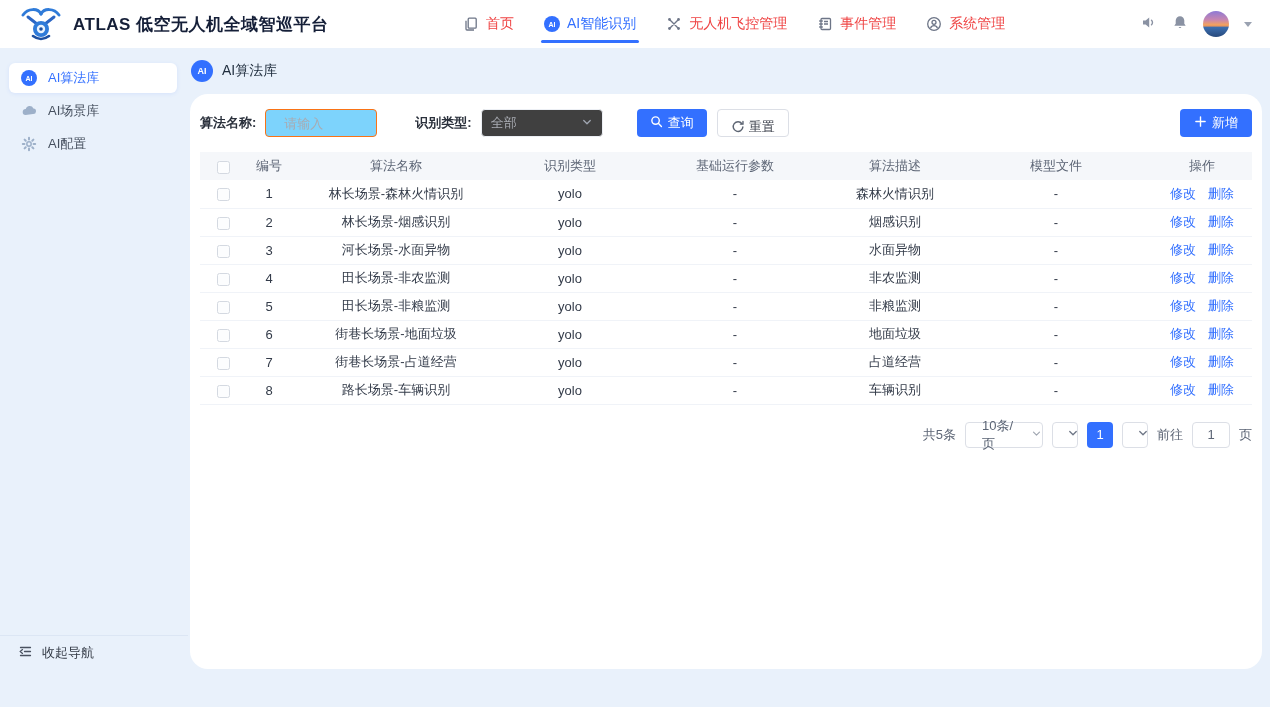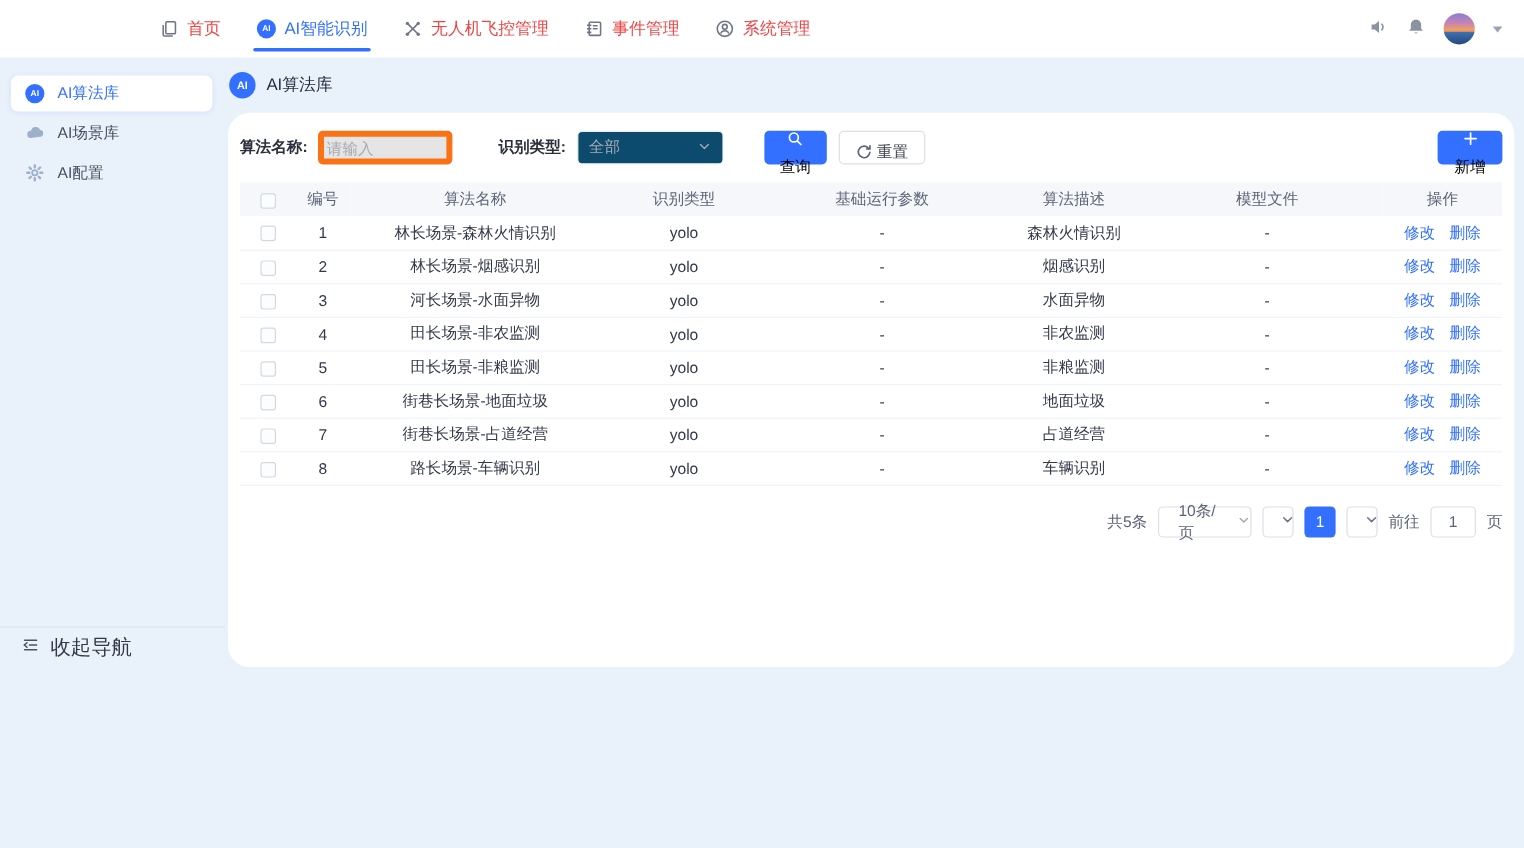--- a/index.html
+++ b/index.html
@@ -14,45 +14,45 @@
   .nav-item { display:flex; align-items:center; gap:7px; font-size:14px; color:#ef4444; padding:0 15px; position:relative; cursor:pointer; white-space:nowrap; }
   .nav-item .nicon { display:flex; }
   .nav-item.active { color:#3370ff; }
   .nav-item.active::after { content:""; position:absolute; left:12px; right:12px; bottom:5px; height:3px; border-radius:2px; background:#3370ff; }
   .header-right { margin-left:auto; display:flex; align-items:center; gap:15px; }
   .avatar { width:26px; height:26px; border-radius:50%;
     background:linear-gradient(180deg,#8d7ad6 0%,#c886b0 34%,#f0a063 52%,#e8955c 58%,#3c6fb0 62%,#27497c 100%); }
   .caret-down { width:0; height:0; border-left:4px solid transparent; border-right:4px solid transparent; border-top:5px solid #9aa2b1; }
 
   
-  .main { display:flex; height:508px; }
+  .main { display:flex; height:621px; }
   .sidebar { width:188px; flex:none; background:#e9f1fb; display:flex; flex-direction:column; padding-top:15px; }
   .side-item { height:30px; margin:0 11px 3px 9px; display:flex; align-items:center; gap:11px; padding:0 12px; border-radius:6px; font-size:13px; color:#46505f; cursor:pointer; }
   .side-item.active { background:#fff; color:#3370ff; box-shadow:0 1px 4px rgba(51,112,255,.10); }
   .side-item .sicon { display:flex; width:16px; justify-content:center; }
   .ai-badge { width:20px; height:20px; border-radius:50%; background:#3370ff; color:#fff; font-size:8px; font-weight:700; display:flex; align-items:center; justify-content:center; flex:none; }
   .ai-badge.sm { width:16px; height:16px; font-size:7px; }
-  .side-footer { margin-top:auto; height:34px; border-top:1px solid #dce6f4; display:flex; align-items:center; gap:9px; padding:0 18px; font-size:17px; color:#333a46; cursor:pointer; }
+  .side-footer { margin-top:auto; height:34px; border-top:1px solid #dce6f4; display:flex; align-items:center; gap:9px; padding:0 18px; font-size:13px; color:#333a46; cursor:pointer; }
 
   .content { flex:1; display:flex; flex-direction:column; background:#e9f1fb; min-width:0; }
   .breadcrumb { height:46px; display:flex; align-items:center; padding-left:3px; flex:none; }
   .breadcrumb .ai-badge { width:22px; height:22px; font-size:9px; }
   .breadcrumb-title { margin-left:9px; font-size:14px; color:#1f2d3d; }
 
   .card { flex:1; margin:0 8px 0 2px; background:#fff; border-radius:18px; padding:12px 10px; display:flex; flex-direction:column; min-height:0; }
 
   
   .filter-bar { display:flex; align-items:center; margin:3px 0 15px; flex:none; }
   .f-label { font-size:13px; font-weight:600; color:#2b313c; white-space:nowrap; }
-  .text-input { width:112px; height:28px; margin-left:9px; background:#e5e5e5; border:5px solid #f97316; border-radius:4px; padding:0 2px; font-size:13px; color:#303133; font-family:inherit; outline:none; }
+  .text-input { width:112px; height:28px; margin-left:9px; background:#7dd3fc; border:1px solid #f97316; border-radius:4px; padding:0 18px; font-size:13px; color:#303133; font-family:inherit; outline:none; }
   .text-input::placeholder { color:#a8abb2; }
   .type-label { margin-left:38px; }
-  .select-box { width:122px; height:28px; margin-left:9px; background:#0c4a6e; border:1px solid #eceff4; border-radius:4px; display:flex; align-items:center; justify-content:space-between; padding:0 9px; color:#a8abb2; cursor:pointer; }
+  .select-box { width:122px; height:28px; margin-left:9px; background:#404040; border:1px solid #eceff4; border-radius:4px; display:flex; align-items:center; justify-content:space-between; padding:0 9px; color:#a8abb2; cursor:pointer; }
   .btn { height:28px; border:none; border-radius:4px; display:inline-flex; align-items:center; gap:5px; font-size:13px; padding:0 13px; cursor:pointer; font-family:inherit; white-space:nowrap; }
-  .btn-primary { background:#3370ff; color:#000000;flex-direction:column; }
+  .btn-primary { background:#3370ff; color:#ffffff; }
   .btn-plain { background:#fff; border:1px solid #dcdfe6; color:#3a3f4a; }
   .search-btn { margin-left:34px; }
   .reset-btn { margin-left:10px;align-items:flex-end; }
   .add-btn { margin-left:auto; padding:0 14px; }
 
   
   table { width:100%; border-collapse:collapse; table-layout:fixed; font-size:13px; flex:none; }
   th { height:28px; background:#f5f7fa; color:#5c6575; font-weight:500; text-align:center; overflow:hidden; white-space:nowrap; }
   td { height:28px; text-align:center; color:#333b49; border-bottom:1px solid #f0f3f8; overflow:hidden; white-space:nowrap; }
   .checkbox { display:inline-block; width:13px; height:13px; border:1px solid #d4d9e1; border-radius:2.5px; background:#fcfdfe; vertical-align:middle; cursor:pointer; }
@@ -63,20 +63,39 @@
   .pg-box { height:26px; border:1px solid #dcdfe6; border-radius:4px; background:#fff; display:flex; align-items:center; justify-content:center; cursor:pointer;padding-left:16px; }
   .pg-size { width:78px; gap:7px; color:#5c6575; }
   .pg-nav { width:26px; }
   .pg-page { width:26px; height:26px; border-radius:4px; background:#3370ff; color:#fff; display:flex; align-items:center; justify-content:center; cursor:pointer; }
   .pg-input { width:38px; height:26px; border:1px solid #dcdfe6; border-radius:4px; text-align:center; font-size:13px; color:#5c6575; font-family:inherit; outline:none; }
 </style>
 </head>
 <body>
 
 <div class="header">
+  <div class="logo">
+    <span>
+      <svg width="46" height="36" viewBox="0 0 46 36">
+        <g fill="none" stroke="#2f7bd9" stroke-width="3" stroke-linecap="round">
+          <path d="M5 10 C 10 3, 20 3, 23 9"></path>
+          <path d="M41 10 C 36 3, 26 3, 23 9"></path>
+        </g>
+        <g fill="none" stroke="#2b66c4" stroke-width="3" stroke-linecap="round">
+          <path d="M10 12 L19 19"></path>
+            <path d="M36 12 L27 19"></path>
+        </g>
+        <circle cx="23" cy="24" r="8" fill="#2f7bd9"></circle>
+        <circle cx="23" cy="24" r="4.2" fill="#eaf3fd"></circle>
+        <circle cx="23" cy="24" r="1.8" fill="#1d4fa0"></circle>
+        <path d="M15 31 q8 6 16 0" fill="none" stroke="#1d4fa0" stroke-width="2.6" stroke-linecap="round"></path>
+      </svg>
+    </span>
+    <span class="logo-title">ATLAS 低空无人机全域智巡平台</span>
+  </div>
 
   <div class="nav">
     <div class="nav-item">
       <span class="nicon">
         <svg width="16" height="16" viewBox="0 0 16 16" fill="none" stroke="#6d7587" stroke-width="1.3">
           <rect x="5.2" y="2.2" width="8" height="10" rx="1"></rect>
           <path d="M3 4.8 v8.2 a1 1 0 0 0 1 1 h7"></path>
         </svg>
       </span>
       <span>首页</span>

